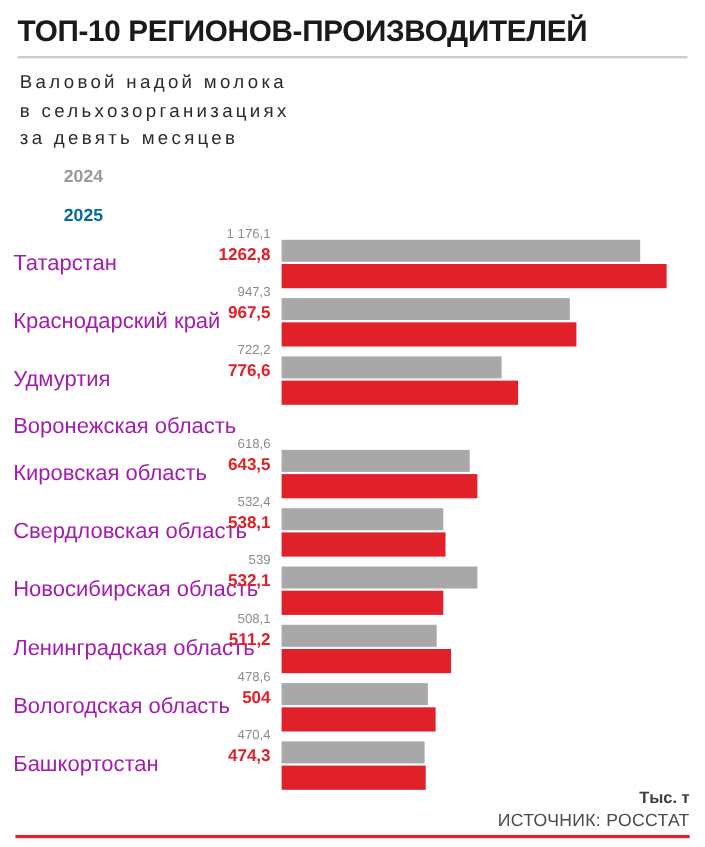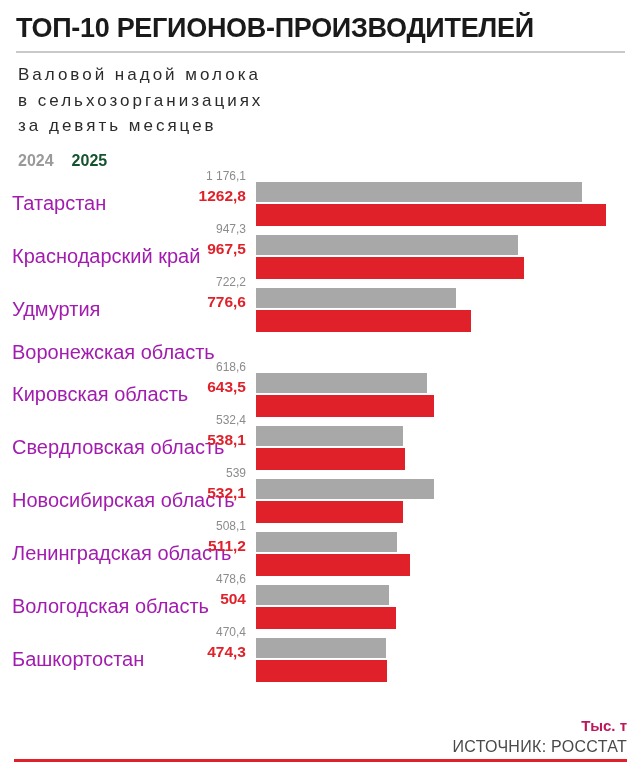--- a/index.html
+++ b/index.html
@@ -42,23 +42,24 @@
     letter-spacing: 3.0px;
     line-height: 1.5;
   }
   .legend {
     padding: 13px 0 0 18px;
     display: flex;
     align-items: baseline;
     gap: 18px;
     font-size: 16px;
     font-weight: bold;
+    flex-direction: column;
   }
   .legend .y-2024 { color: #9a9a9a; }
-  .legend .y-2025 { color: #14532d; }
+  .legend .y-2025 { color: #0369a1; margin-left: 40px; }
 
   
   .chart {
     margin-top: 12px;
     padding: 0 12px 0 12px;
   }
   .row {
     display: flex;
     align-items: center;
     margin-bottom: 10px;
@@ -111,21 +112,21 @@
   }
   .unit-block {
     position: absolute;
     right: 14px;
     bottom: 14px;
     text-align: right;
   }
   .unit {
     font-size: 15px;
     font-weight: bold;
-    color: #be185d;
+    color: #404040;
   }
   .source {
     font-size: 16px;
     color: #4a4a4a;
     letter-spacing: 0.3px;
     margin-top: 4px;
     text-transform: uppercase;
   }
   .bottom-rule {
     position: absolute;

